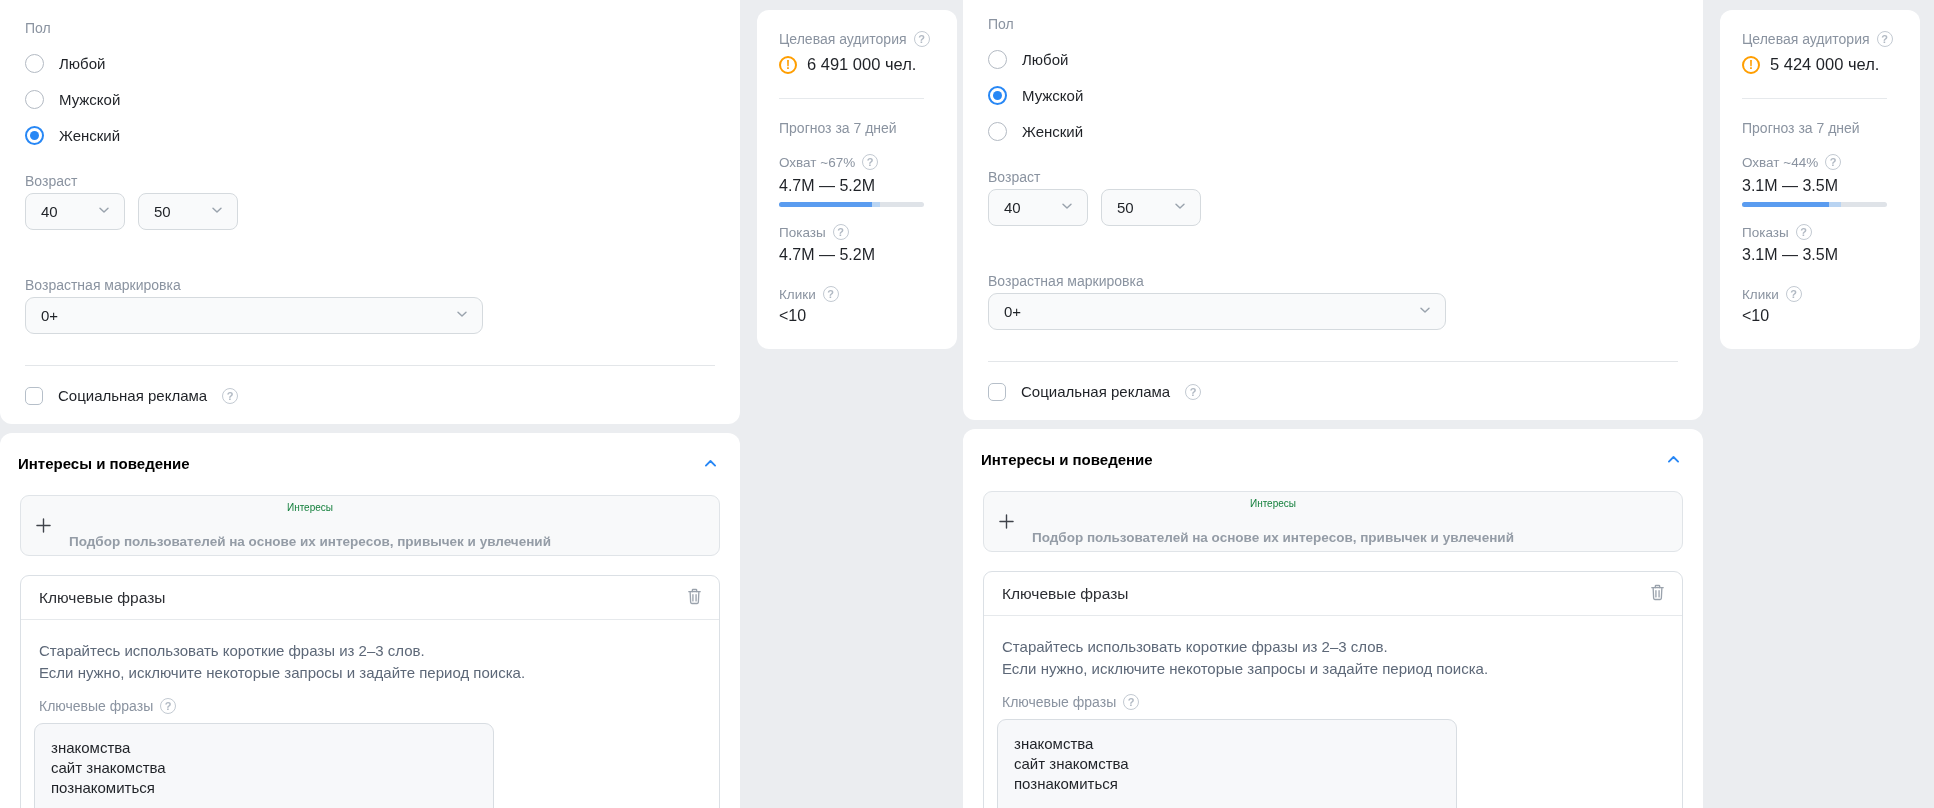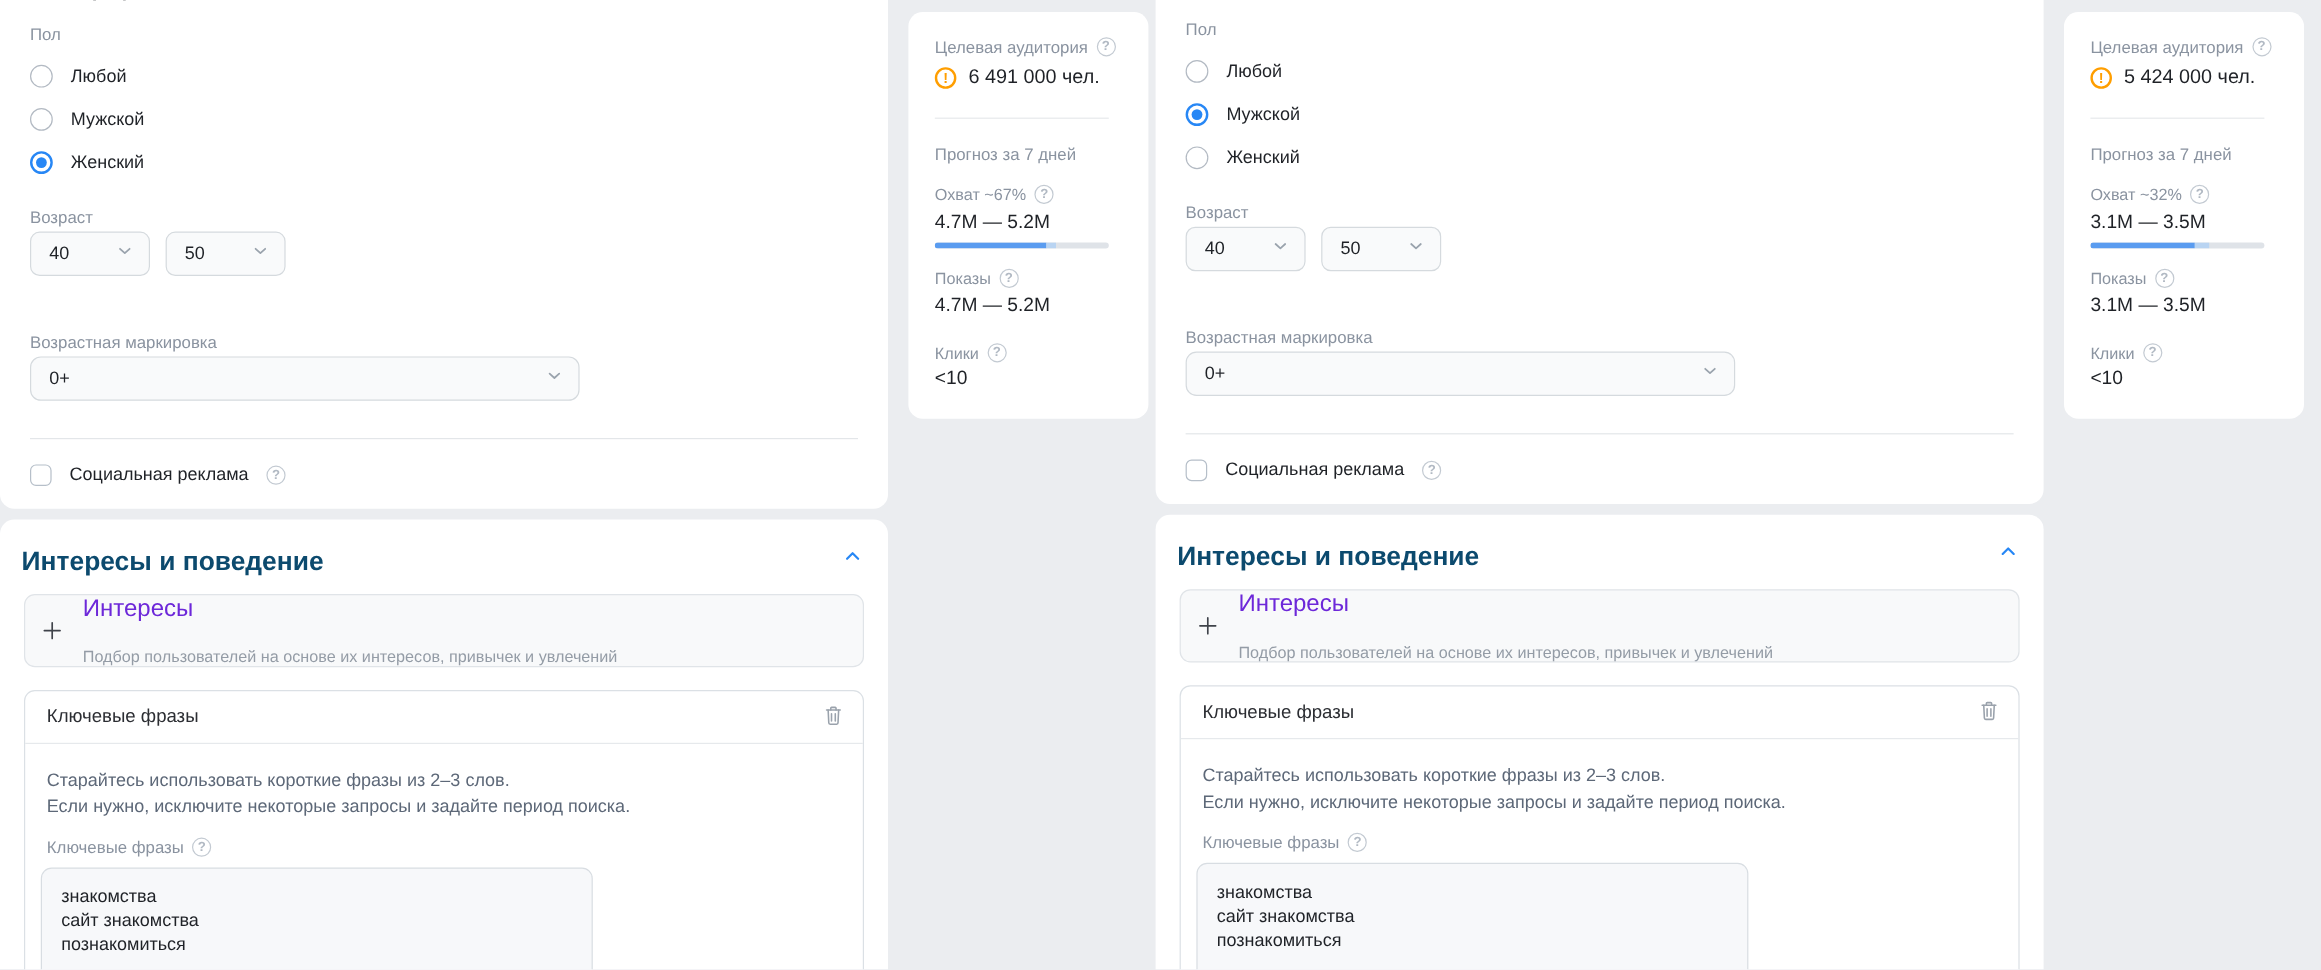--- a/index.html
+++ b/index.html
@@ -38,25 +38,25 @@
   .checkbox{width:18px;height:18px;border-radius:5px;border:1.5px solid #b6bfc9;background:#fff;box-sizing:border-box;flex:none;}
   .checkbox-label{font-size:15px;color:#1f2227;}
 
   .divider{height:1px;background:#e3e6e9;}
 
   
   .qicon{display:inline-flex;align-items:center;justify-content:center;width:16px;height:16px;border-radius:50%;border:1.5px solid #c3cad2;color:#b1b9c3;font-size:11px;font-weight:700;box-sizing:border-box;flex:none;cursor:pointer;}
   .warn{display:inline-flex;align-items:center;justify-content:center;width:18px;height:18px;border-radius:50%;border:2px solid #ff9e00;color:#ff9e00;font-size:12px;font-weight:700;box-sizing:border-box;flex:none;}
 
   
-  .section-title{font-size:22px;font-weight:700;color:#0c4a6e;}
+  .section-title{font-size:15px;font-weight:700;color:#000000;}
   .collapse-btn{width:24px;height:24px;display:flex;align-items:center;justify-content:center;cursor:pointer;background:none;border:none;padding:0;}
   .ibox{box-sizing:border-box;left:20px;top:62px;width:700px;height:61px;background:#f8f9fa;border:1px solid #e0e4e8;border-radius:9px;display:flex;align-items:center;padding:0 16px 0 12px;gap:15px;cursor:pointer;}
-  .ibox-title{font-size:20px;font-weight:500;color:#6d28d9;}
-  .ibox-sub{font-size:13.5px;color:#949ca6;margin-top:21px;}
+  .ibox-title{font-size:10px;font-weight:500;color:#15803d;text-align:center;}
+  .ibox-sub{font-size:13.5px;color:#949ca6;margin-top:21px;font-weight:bold;}
 
   .kf{box-sizing:border-box;left:20px;top:142px;width:700px;height:680px;background:#fff;border:1px solid #dbe0e5;border-radius:9px;}
   .kf-header{position:absolute;left:0;top:0;width:100%;height:44px;border-bottom:1px solid #e6e9ec;box-sizing:border-box;}
   .kf-title{position:absolute;left:18px;top:13px;font-size:15.5px;color:#2c2e33;}
   .trash-btn{position:absolute;right:13px;top:10px;width:24px;height:24px;background:none;border:none;padding:0;cursor:pointer;}
   .hint{position:absolute;left:18px;font-size:15px;color:#5d6878;}
   .kf-label-row{position:absolute;left:18px;display:flex;align-items:center;gap:7px;}
   .kf-label{font-size:14px;color:#8a93a0;}
   .phrases-box{position:absolute;box-sizing:border-box;left:13px;top:147px;width:460px;height:220px;background:#f7f8fa;border:1px solid #d8dde2;border-radius:9px;padding:14px 16px;font-size:15px;line-height:20px;color:#1f2227;white-space:pre-line;cursor:text;}
 
@@ -305,21 +305,21 @@
         <span class="qicon">?</span>
       </div>
       <div class="abs f-row" style="top:45px;gap:10px;">
         <span class="warn">!</span>
         <span class="f-value">5 424 000 чел.</span>
       </div>
       <div class="abs divider" style="left:22px;top:88px;width:145px;background:#e6e9ec;"></div>
       <div class="abs f-label" style="left:22px;top:110px;">Прогноз за 7 дней</div>
 
       <div class="abs f-row" style="top:144px;">
-        <span class="f-sublabel">Охват ~32%</span>
+        <span class="f-sublabel">Охват ~44%</span>
         <span class="qicon">?</span>
       </div>
       <div class="abs f-small-value" style="left:22px;top:167px;">3.1M — 3.5M</div>
       <div class="abs bar" style="top:192px;">
         <span class="seg1" style="width: 60%;"></span>
         <span class="seg2" style="width: 8%;"></span>
       </div>
 
       <div class="abs f-row" style="top:214px;">
         <span class="f-sublabel">Показы</span>

